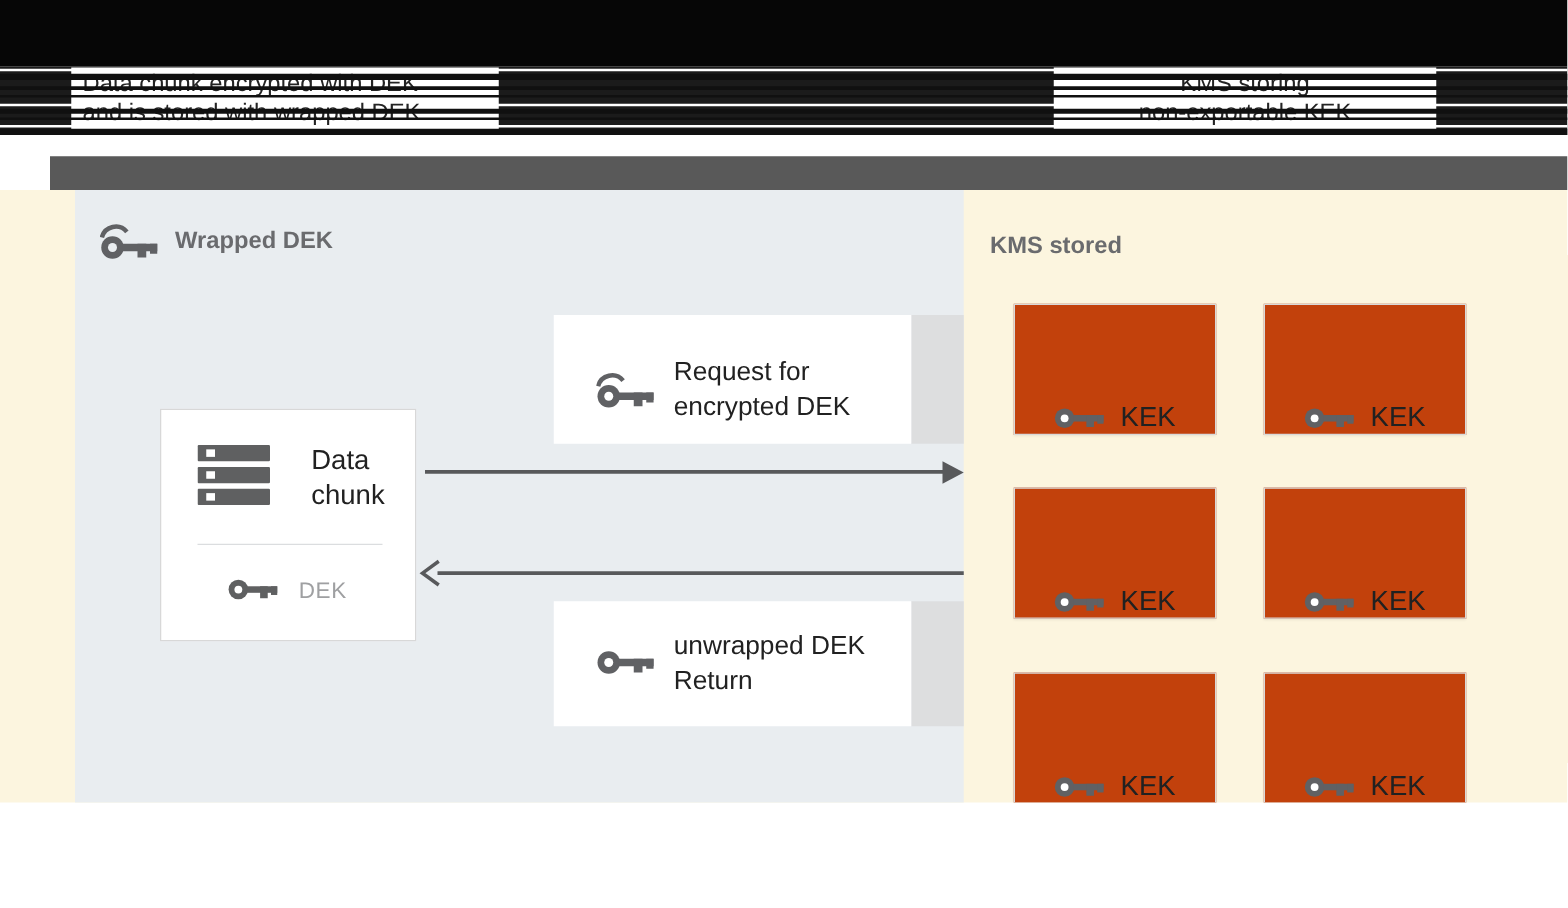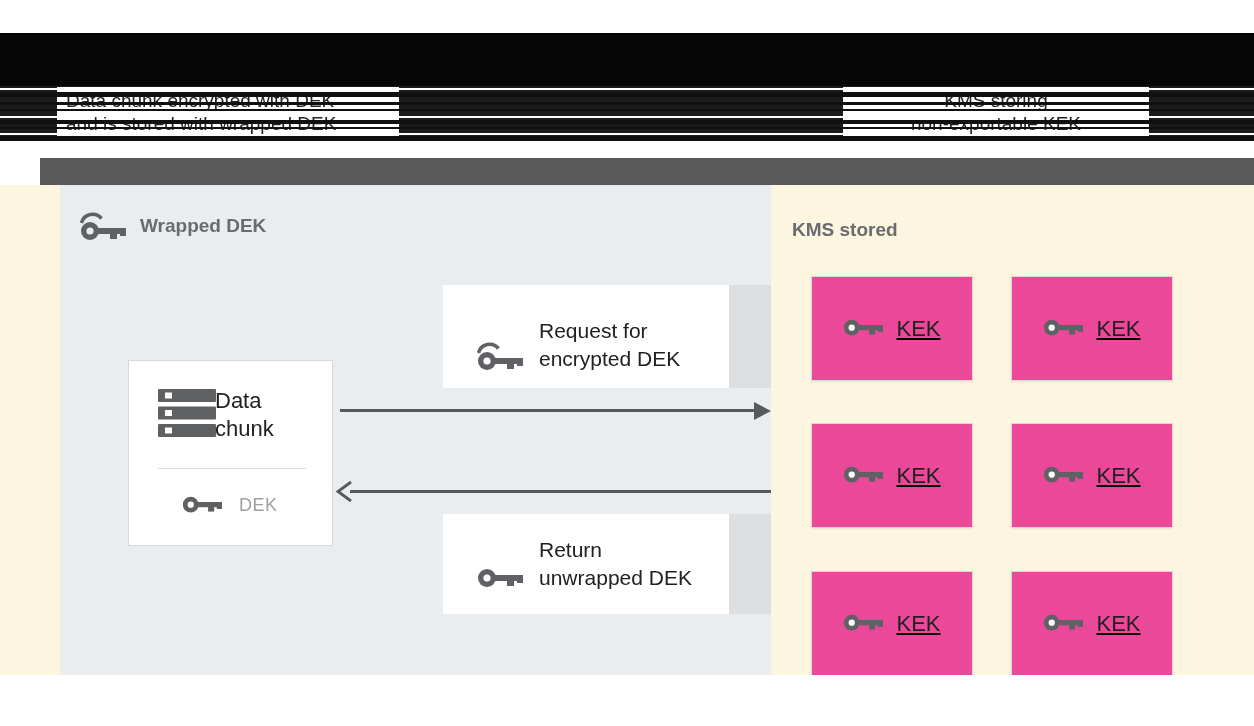--- a/index.html
+++ b/index.html
@@ -1,17 +1,17 @@
 <!DOCTYPE html>
 <html><head>
 <meta charset="utf-8">
 <style>
   * { margin:0; padding:0; box-sizing:border-box; }
   body { background:#fff; font-family:"Liberation Sans", sans-serif; }
-  #canvas { position:relative; width:1254px; height:642px; background:#ffffff; overflow:hidden;margin-top:33px; }
+  #canvas { position:relative; width:1254px; height:642px; background:#ffffff; overflow:hidden; }
 
   
   .black-top { position:absolute; left:0; top:0; width:1254px; height:53px; background:#060606; }
   .glitch-band { position:absolute; left:0; top:53px; width:1254px; height:55px; background:#1b1b1b; }
   .gl-white-line { position:absolute; left:0; width:1254px; height:2px; background:#ffffff; }
   .gl-caption { position:absolute; top:1px; height:51px; background:#ffffff; color:#242424;
                 font-size:19px; line-height:23px; padding-top:2px; }
   .gl-caption.left { left:57px; width:342px; padding-left:9px; }
   .gl-caption.right { left:843px; width:306px; text-align:center; }
   .gl-stripe { position:absolute; left:0; width:1254px; background:#101010; }
@@ -22,39 +22,39 @@
   .cream { position:absolute; left:0; top:152px; width:1254px; height:574px; background:#FCF5DF; }
   .panel { position:absolute; left:60px; top:152px; width:711px; height:533px; background:#E9EDF0; }
 
   .section-label { position:absolute; font-size:19px; color:#6A6B6E;font-weight:bold; }
   .icon { display:block; }
 
   .wrapped-dek-head { position:absolute; left:80px; top:176px; display:flex; align-items:center; gap:14px; }
   .wrapped-dek-head .section-label { position:static; }
 
   .msg-box { position:absolute; left:443px; width:286px; background:#ffffff; }
-  .msg-box .msg-inner { position:absolute; display:flex; align-items:flex-end; gap:16px; left:34px; }
+  .msg-box .msg-inner { position:absolute; display:flex; align-items:center; gap:16px; left:34px; }
   .msg-text { font-size:21px; line-height:28px; color:#212121; }
   .shadow-band { position:absolute; left:729px; width:42px; background:#DDDEDF; }
 
   .arrow-line { position:absolute; height:3px; background:#58595B; }
   .arrow-head-right { position:absolute; width:0; height:0;
       border-top:9px solid transparent; border-bottom:9px solid transparent;
       border-left:17px solid #58595B; }
 
   .data-chunk-box { position:absolute; left:128px; top:327px; width:205px; height:186px;
       background:#ffffff; border:1px solid #D8D8D8; }
-  .dc-title { position:absolute; left:86px; top:26px; font-size:22px; line-height:28px; color:#212121; }
+  .dc-title { position:absolute; left:120px; top:26px; font-size:22px; line-height:28px; color:#212121; }
   .dc-divider { position:absolute; left:29px; top:107px; width:148px; height:1px; background:#DBDDDF; }
   .dek-row { position:absolute; left:53px; top:133px; display:flex; align-items:center; gap:17px; }
   .dek-label { font-size:18px; color:#9FA0A2; letter-spacing:0.5px; }
 
-  .kek-box { position:absolute; width:162px; height:105px; background:#ec4899;
+  .kek-box { position:absolute; width:162px; height:105px; background:#c2410c;
       border:1px solid #D9D9D9; box-shadow:0 1px 2px rgba(0,0,0,0.08);
-      display:flex; align-items:center; justify-content:center; gap:13px;text-decoration:underline; }
+      display:flex; align-items:flex-end; justify-content:center; gap:13px; }
   .kek-label { font-size:22px; color:#212121; }
 </style>
 </head>
 <body>
 
 <div id="canvas">
 
   <div class="black-top"></div>
 
   <div class="glitch-band">
@@ -120,22 +120,22 @@
   <div class="msg-box" style="top:481px;height:100px">
     <div class="msg-inner" style="top:22px">
       <svg class="icon" width="46" height="26" viewBox="0 0 46 26">
         <circle cx="10" cy="12" r="9" fill="#606164"></circle>
         <circle cx="10" cy="12" r="3.6" fill="#ffffff"></circle>
         <rect x="18" y="9" width="28" height="6" fill="#606164"></rect>
         <rect x="30" y="9" width="7" height="11" fill="#606164"></rect>
         <rect x="40" y="9" width="6" height="8" fill="#606164"></rect>
       </svg>
       <div class="msg-text">
+        <div>unwrapped DEK</div>
         <div>Return</div>
-        <div>unwrapped DEK</div>
       </div>
     </div>
   </div>
 
   <div class="arrow-line" style="left:340px; top:376px; width:416px;"></div>
   <div class="arrow-head-right" style="left:754px; top:369px;"></div>
 
   <div class="arrow-line" style="left:350px; top:457px; width:421px;"></div>
   <svg style="position:absolute; left:334px; top:447px;" width="22" height="23" viewBox="0 0 22 23">
     <path d="M17 2 L4 11.5 L17 21" fill="none" stroke="#58595B" stroke-width="2.8"></path>

